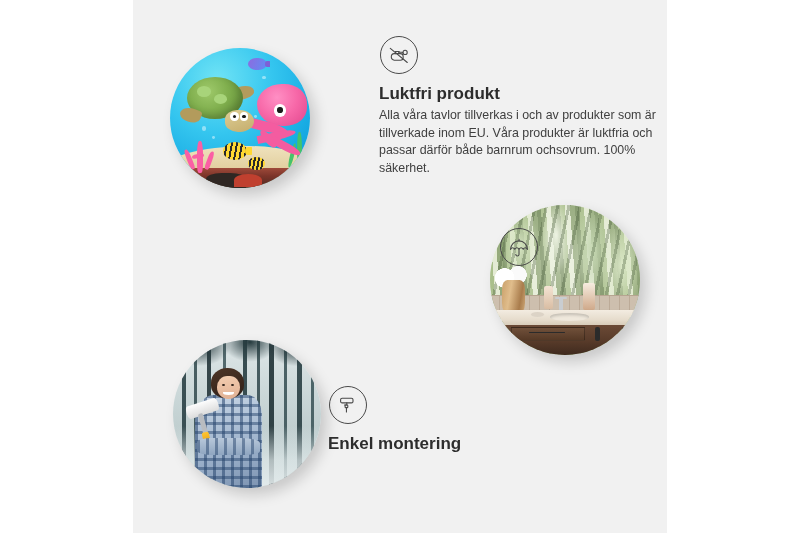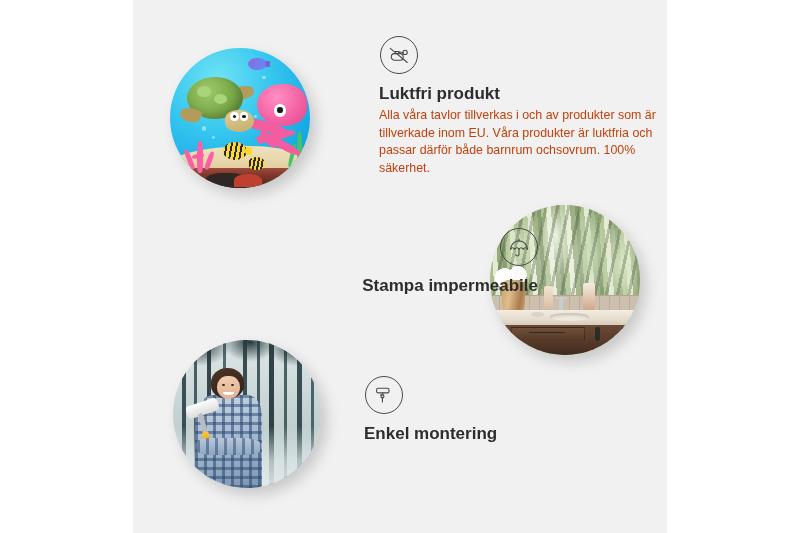--- a/index.html
+++ b/index.html
@@ -303,41 +303,41 @@
   
   .feature { position: absolute; }
   .feature .title {
     color: #2d2d2d;
     font-size: 17px;
     font-weight: bold;
     line-height: 1.25;
     margin: 0 0 3px 0;
   }
   .feature .desc {
-    color: #c2410c;
+    color: #404040;
     font-size: 12.4px;
     line-height: 1.42;
     margin: 0;
   }
   .icon-circle {
     width: 36px; height: 36px;
     border: 1.4px solid #4a4a4a;
     border-radius: 50%;
     display: flex; align-items: center; justify-content: center;
     margin-bottom: 9px;
   }
   .icon-circle svg { display: block; }
 
   #feature-odorless { left: 199px; top: 36px; width: 296px; margin-left: 47px; }
   #feature-odorless .icon-circle { margin-left: 1px; }
 
   #feature-waterproof { left: 75px; top: 228px; width: 330px; text-align: right; }
   #feature-waterproof .icon-row { display: flex; justify-content: flex-end; }
 
-  #feature-easy { left: 195px; top: 376px; width: 280px; margin-left: 36px; }
+  #feature-easy { left: 195px; top: 386px; width: 280px; }
   #feature-easy .icon-circle { margin-left: 1px; }
 </style>
 </head>
 <body>
 
 <div class="page">
   <div class="canvas">
 
     <div class="photo" id="photo-sea">
       <div class="inner">
@@ -435,21 +435,20 @@
       <div class="icon-row">
         <div class="icon-circle">
           <svg width="24" height="24" viewBox="0 0 24 24" fill="none" stroke="#4a4a4a" stroke-width="1.1" stroke-linecap="round" stroke-linejoin="round">
             <path d="M3.6 14.3a8.4 8.4 0 0 1 16.8 0"></path>
             <path d="M3.6 14.3c1.4-2 2.8-2 4.2 0 1.4-2 2.8-2 4.2 0 1.4-2 2.8-2 4.2 0 1.4-2 2.8-2 4.2 0"></path>
             <path d="M12 14.3v5.1a1.6 1.6 0 0 1-3.2 0"></path>
             <path d="M12 5.9V4.4"></path>
           </svg>
         </div>
       </div>
-      <div class="title">Stampa impermeabile</div>
     </div>
 
     <div class="feature" id="feature-easy">
       <div class="icon-circle">
         <svg width="24" height="24" viewBox="0 0 24 24" fill="none" stroke="#4a4a4a" stroke-width="1.1" stroke-linecap="round" stroke-linejoin="round">
           <rect x="4.6" y="5.3" width="12.4" height="4.6" rx="1.5"></rect>
           <path d="M10.8 9.9v2.1h-2.3"></path>
           <rect x="9.1" y="12" width="2.7" height="2.6" rx="0.7"></rect>
           <path d="M10.45 14.6v4.4"></path>
         </svg>

